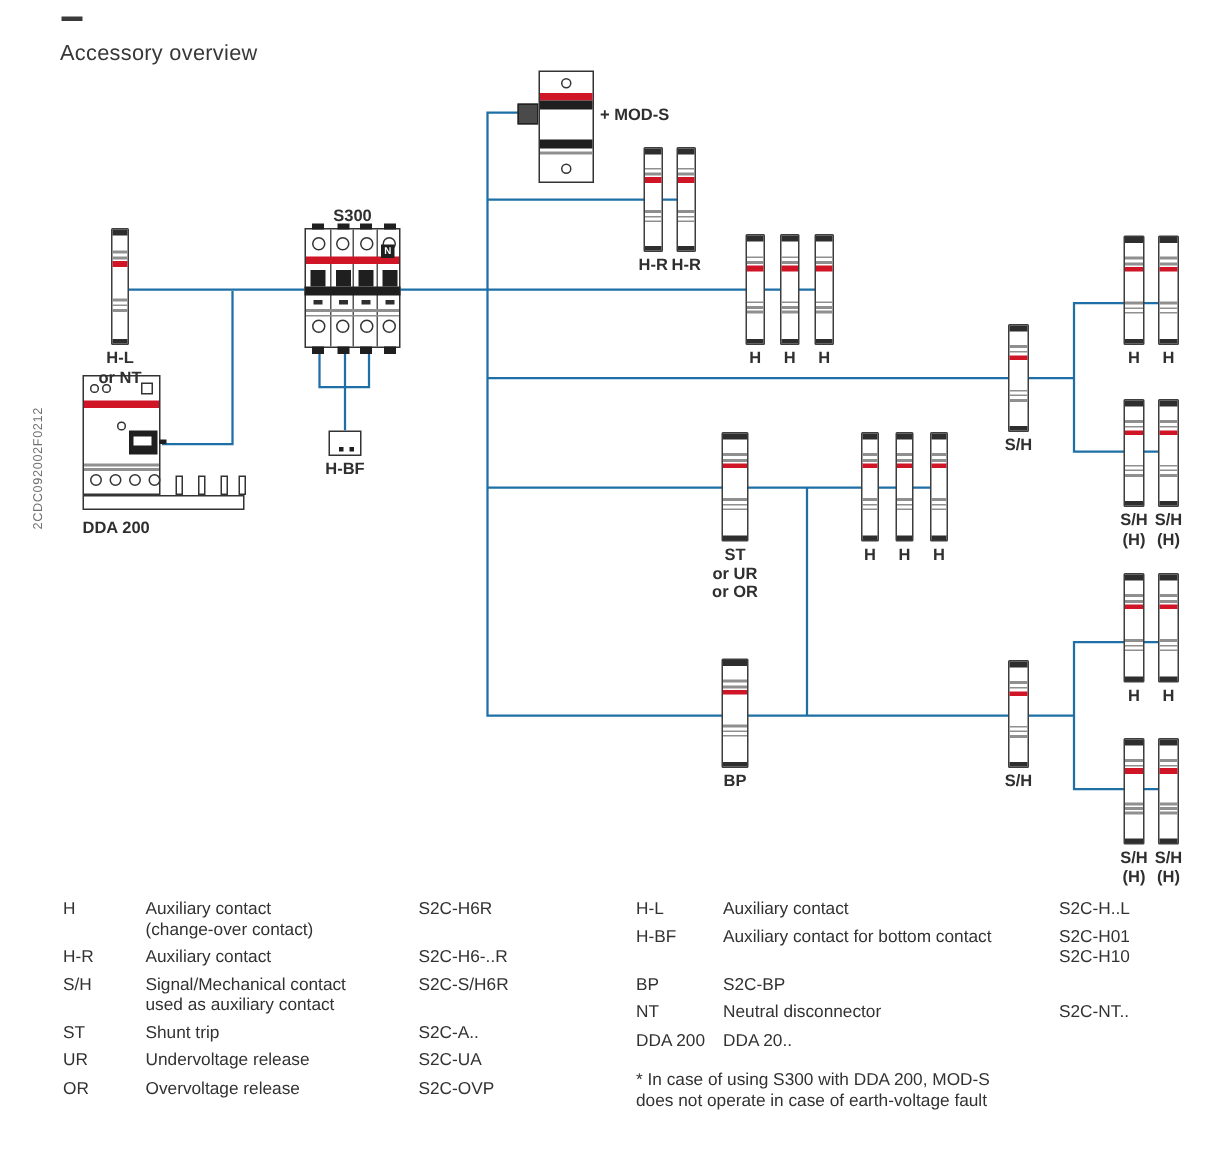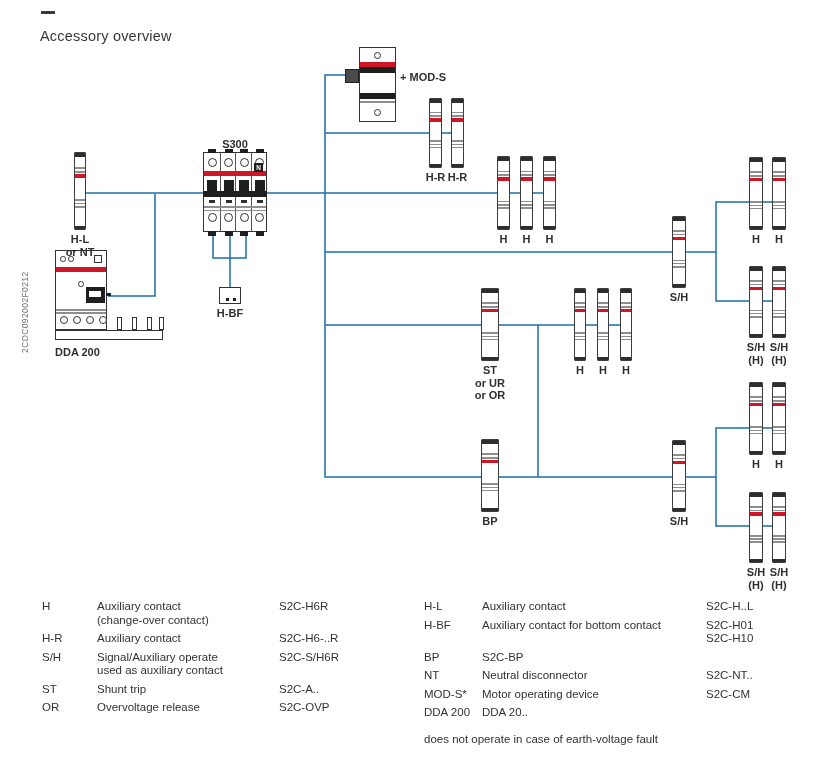--- a/index.html
+++ b/index.html
@@ -439,34 +439,43 @@
         <div>
           <div>Auxiliary contact</div>
         </div>
         <div>
           <div>S2C-H6-..R</div>
         </div>
       </div>
       <div class="lg-row">
         <div>S/H</div>
         <div>
-          <div>Signal/Auxiliary operate</div>
+          <div>Signal/Mechanical contact</div>
           <div>used as auxiliary contact</div>
         </div>
         <div>
           <div>S2C-S/H6R</div>
         </div>
       </div>
       <div class="lg-row">
         <div>ST</div>
         <div>
           <div>Shunt trip</div>
         </div>
         <div>
           <div>S2C-A..</div>
+        </div>
+      </div>
+      <div class="lg-row">
+        <div>UR</div>
+        <div>
+          <div>Undervoltage release</div>
+        </div>
+        <div>
+          <div>S2C-UA</div>
         </div>
       </div>
       <div class="lg-row">
         <div>OR</div>
         <div>
           <div>Overvoltage release</div>
         </div>
         <div>
           <div>S2C-OVP</div>
         </div>
@@ -501,31 +510,23 @@
       <div class="lg-row">
         <div>NT</div>
         <div>
           <div>Neutral disconnector</div>
         </div>
         <div>
           <div>S2C-NT..</div>
         </div>
       </div>
       <div class="lg-row">
-        <div>MOD-S*</div>
-        <div>
-          <div>Motor operating device</div>
-        </div>
-        <div>
-          <div>S2C-CM</div>
-        </div>
-      </div>
-      <div class="lg-row">
         <div>DDA 200</div>
         <div>
           <div>DDA 20..</div>
         </div>
       </div>
       <div class="footnote">
+        <div>* In case of using S300 with DDA 200, MOD-S</div>
         <div>does not operate in case of earth-voltage fault</div>
       </div>
     </div>
 </div>
 
 </body></html>

